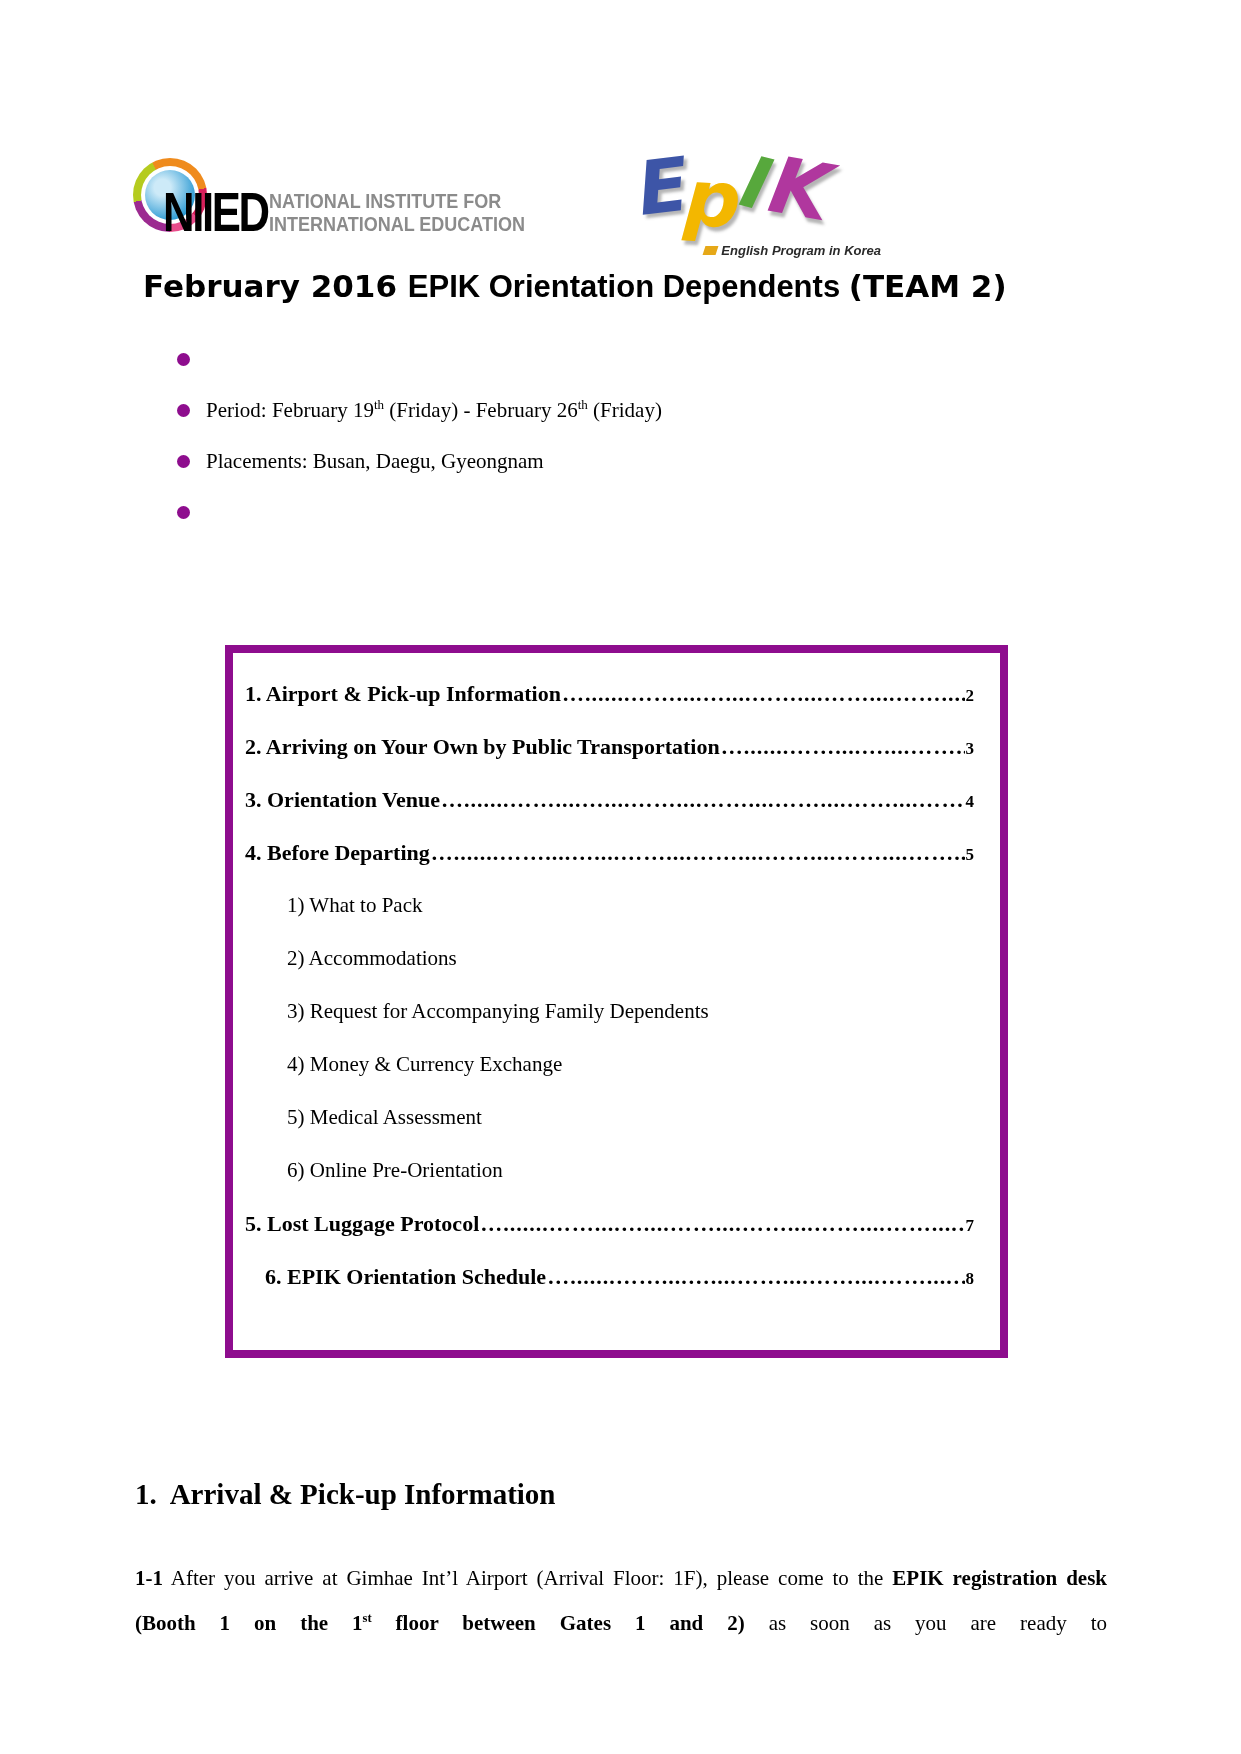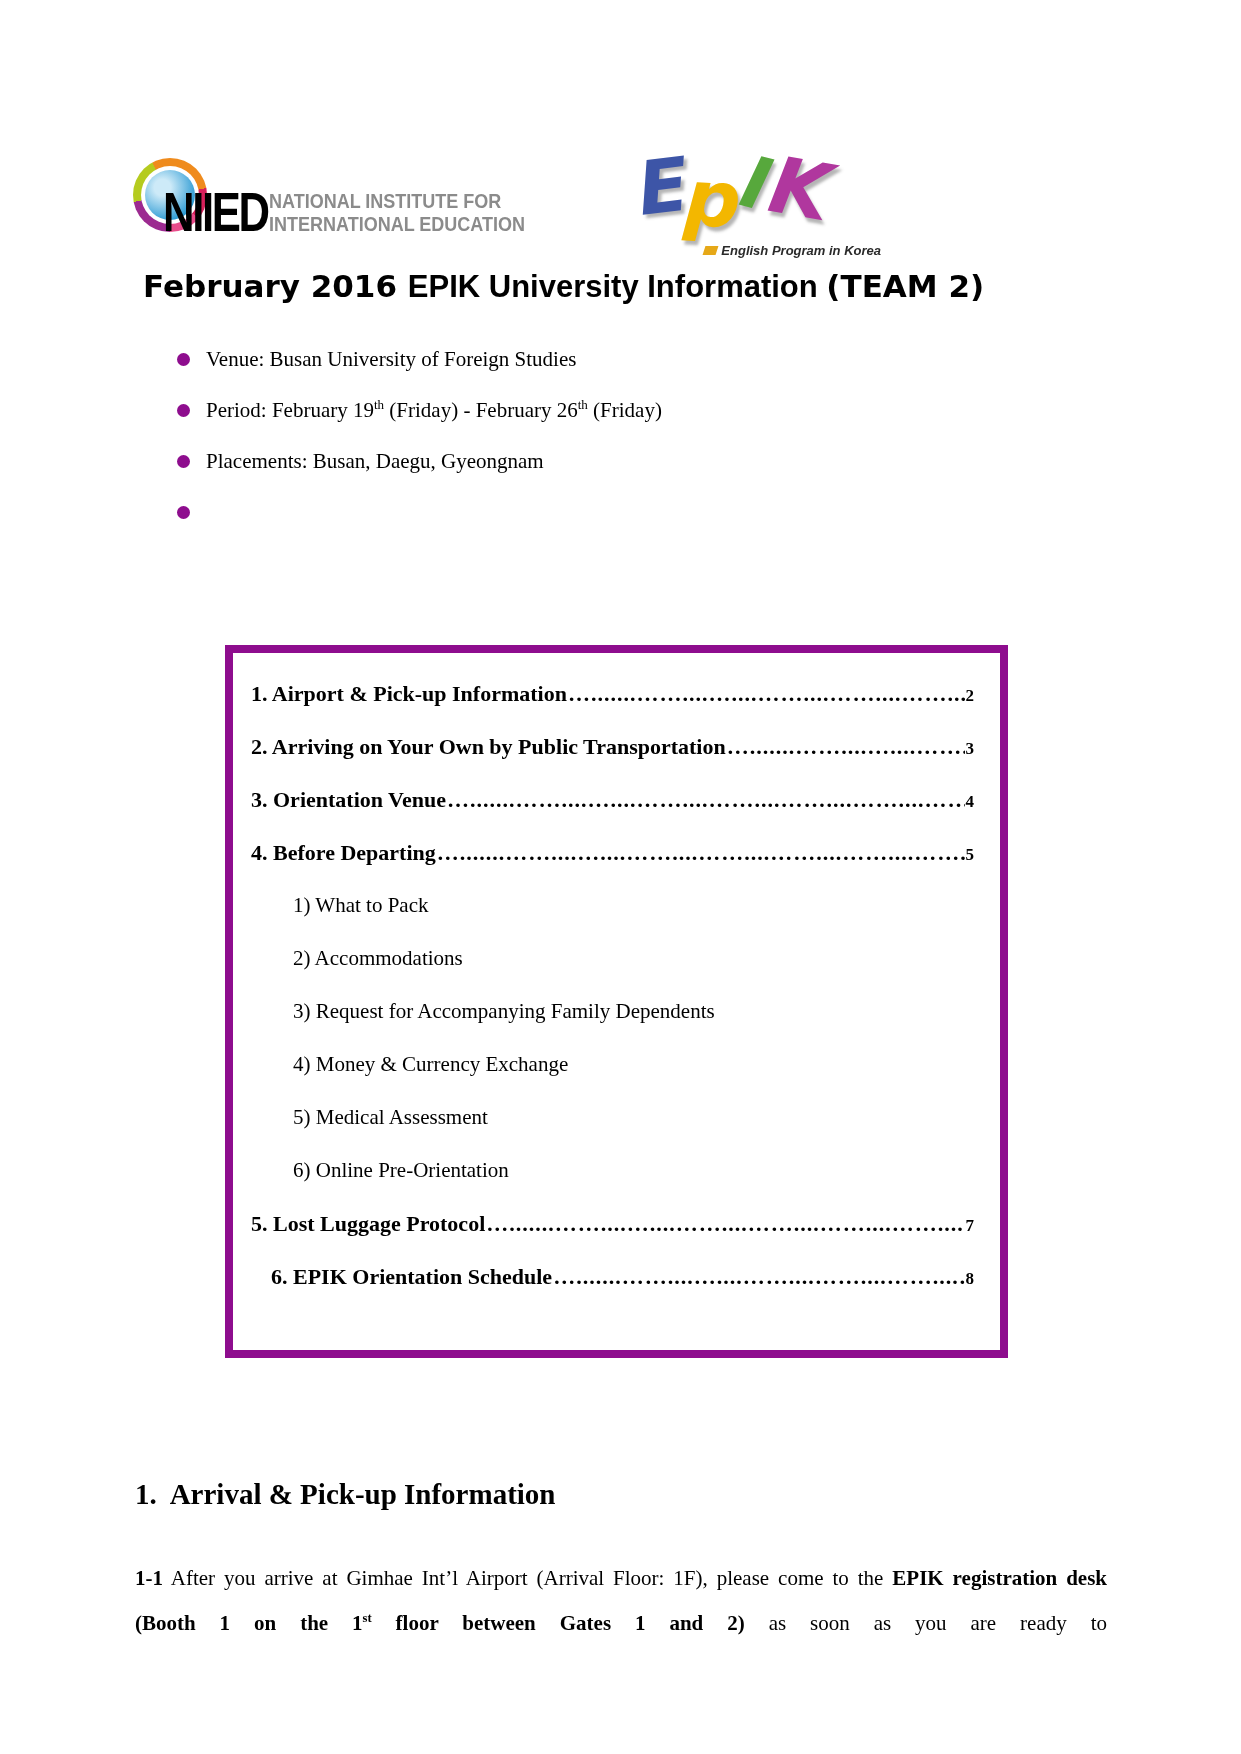--- a/index.html
+++ b/index.html
@@ -70,21 +70,21 @@
   .bullets .dot{
     width:13px;height:13px;border-radius:50%;background:var(--accent,#970e96);
     margin-right:16px;flex:0 0 auto;
   }
   .bullets sup{font-size:.62em;line-height:0;font-family:Liberation Serif, serif;}
 
   
   .toc-box{
     position:absolute;top:645px;left:225px;width:783px;height:713px;
     border:8px solid var(--accent,#8e0d8e);box-sizing:border-box;
-    padding:28px 26px 8px 18px;background:#fff;
+    padding:28px 26px 8px 12px;background:#fff;
   }
   .toc-row{display:flex;align-items:baseline;height:53px;}
   .toc-entry{font-weight:700;font-size:22px;}
   .toc-sub{font-size:21px;padding-left:42px;}
   .toc-indent{padding-left:20px;}
   .toc-label{white-space:nowrap;}
   .toc-dots{flex:1 1 auto;overflow:hidden;white-space:nowrap;letter-spacing:1px;margin:0 1px;}
   .toc-page{flex:0 0 auto;font-size:17px;font-weight:700;}
 
   
@@ -113,26 +113,25 @@
         <div>NATIONAL INSTITUTE FOR</div>
         <div>INTERNATIONAL EDUCATION</div>
       </div>
     </div>
     <div class="epik-logo">
       <div class="epik-letters" id="epik-letters"><span class="epik-letter epik-letter-0" style="color: rgb(61, 85, 167);">E</span><span class="epik-letter epik-letter-1" style="color: rgb(243, 183, 0);">p</span><span class="epik-letter epik-letter-2" style="color: rgb(87, 168, 60);">I</span><span class="epik-letter epik-letter-3" style="color: rgb(176, 55, 158);">K</span></div>
       <div class="epik-tagline">English Program in Korea</div>
     </div>
   </div>
 
-  <h1 class="title"><span class="rounded">February 2016 </span><span class="arial">EPIK University Information </span><span class="rounded">(TEAM 2)</span></h1>
+  <h1 class="title"><span class="rounded">February 2016 </span><span class="arial">EPIK Orientation Dependents </span><span class="rounded">(TEAM 2)</span></h1>
 
   <ul class="bullets" id="bullets">
       <li>
         <span class="dot"></span>
-        <span class="bullet-text"><span>Venue: Busan University of Foreign Studies</span></span>
       </li>
       <li>
         <span class="dot"></span>
         <span class="bullet-text"><span>Period: February 19</span><sup>th</sup><span> (Friday) - February 26</span><sup>th</sup><span> (Friday)</span></span>
       </li>
       <li>
         <span class="dot"></span>
         <span class="bullet-text"><span>Placements: Busan, Daegu, Gyeongnam</span></span>
       </li>
       <li>

